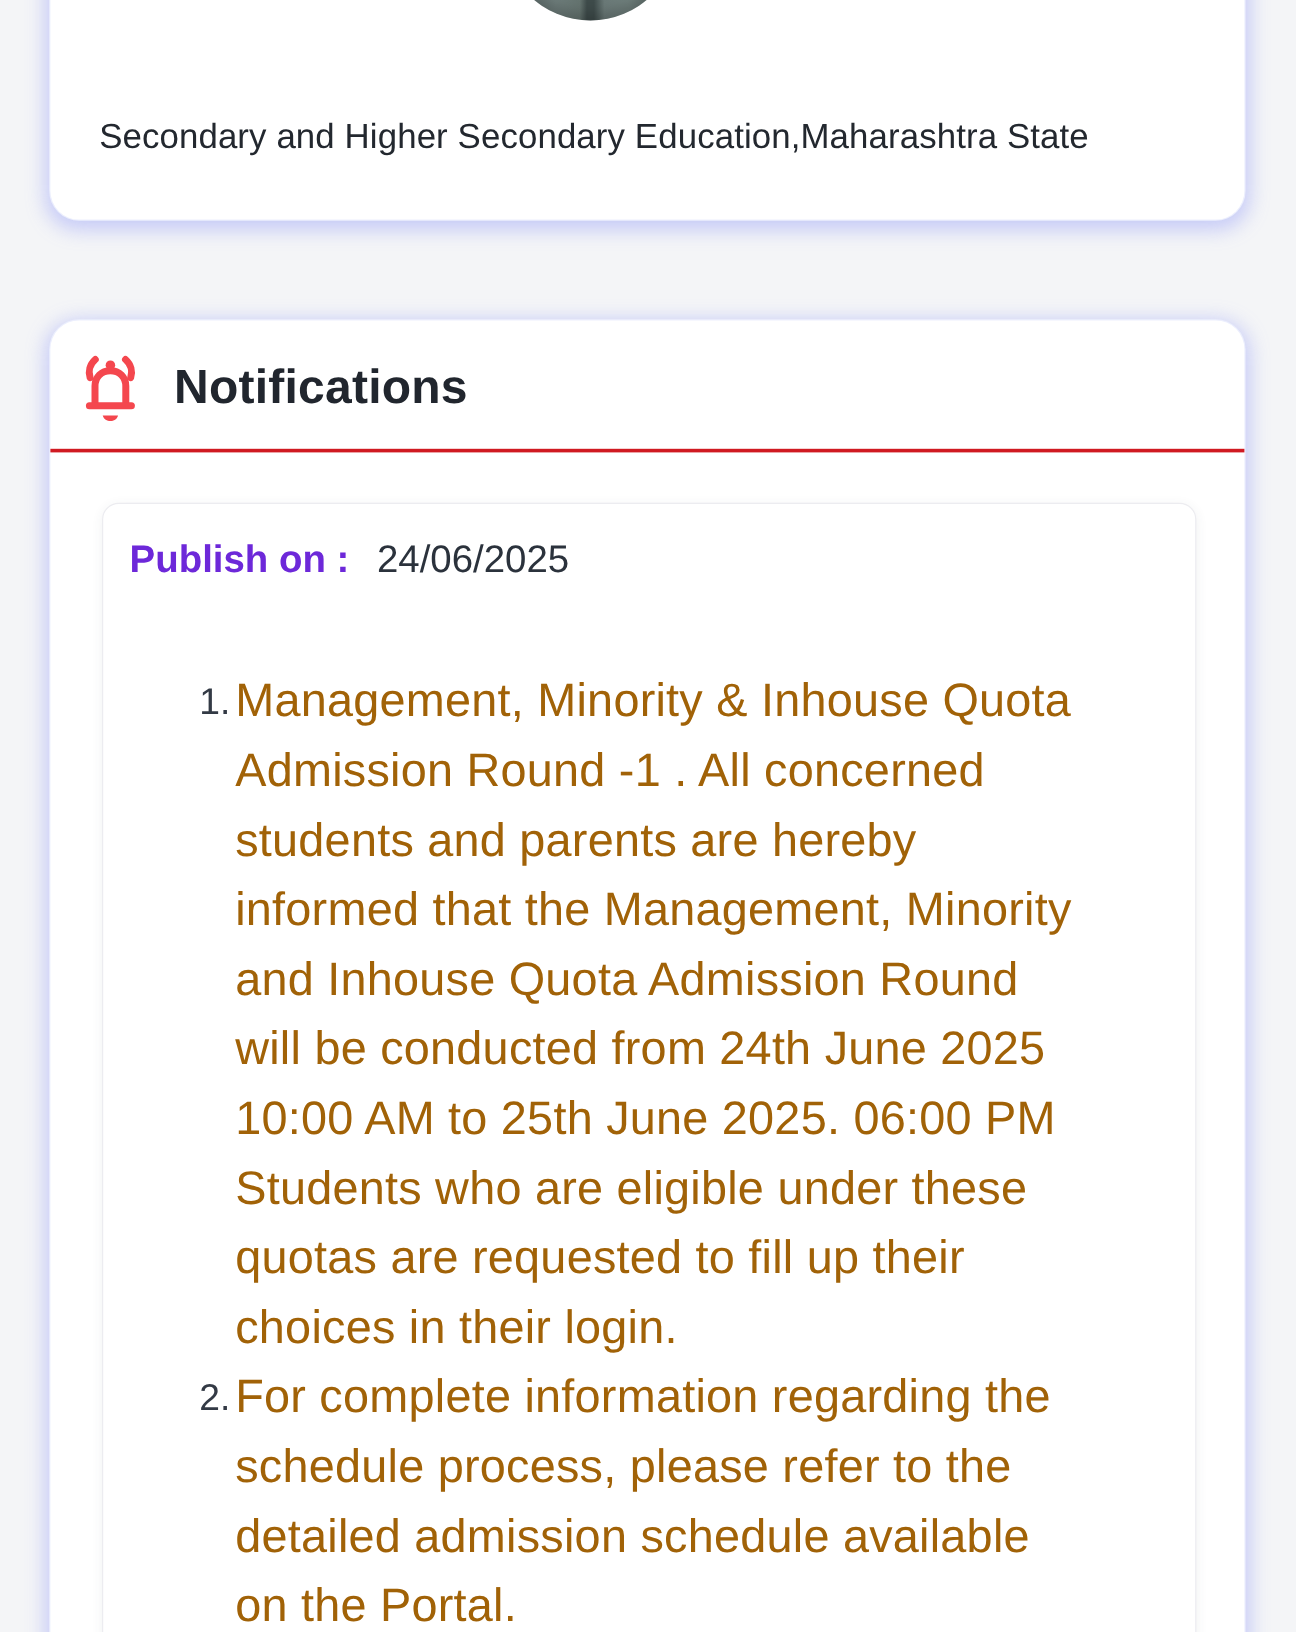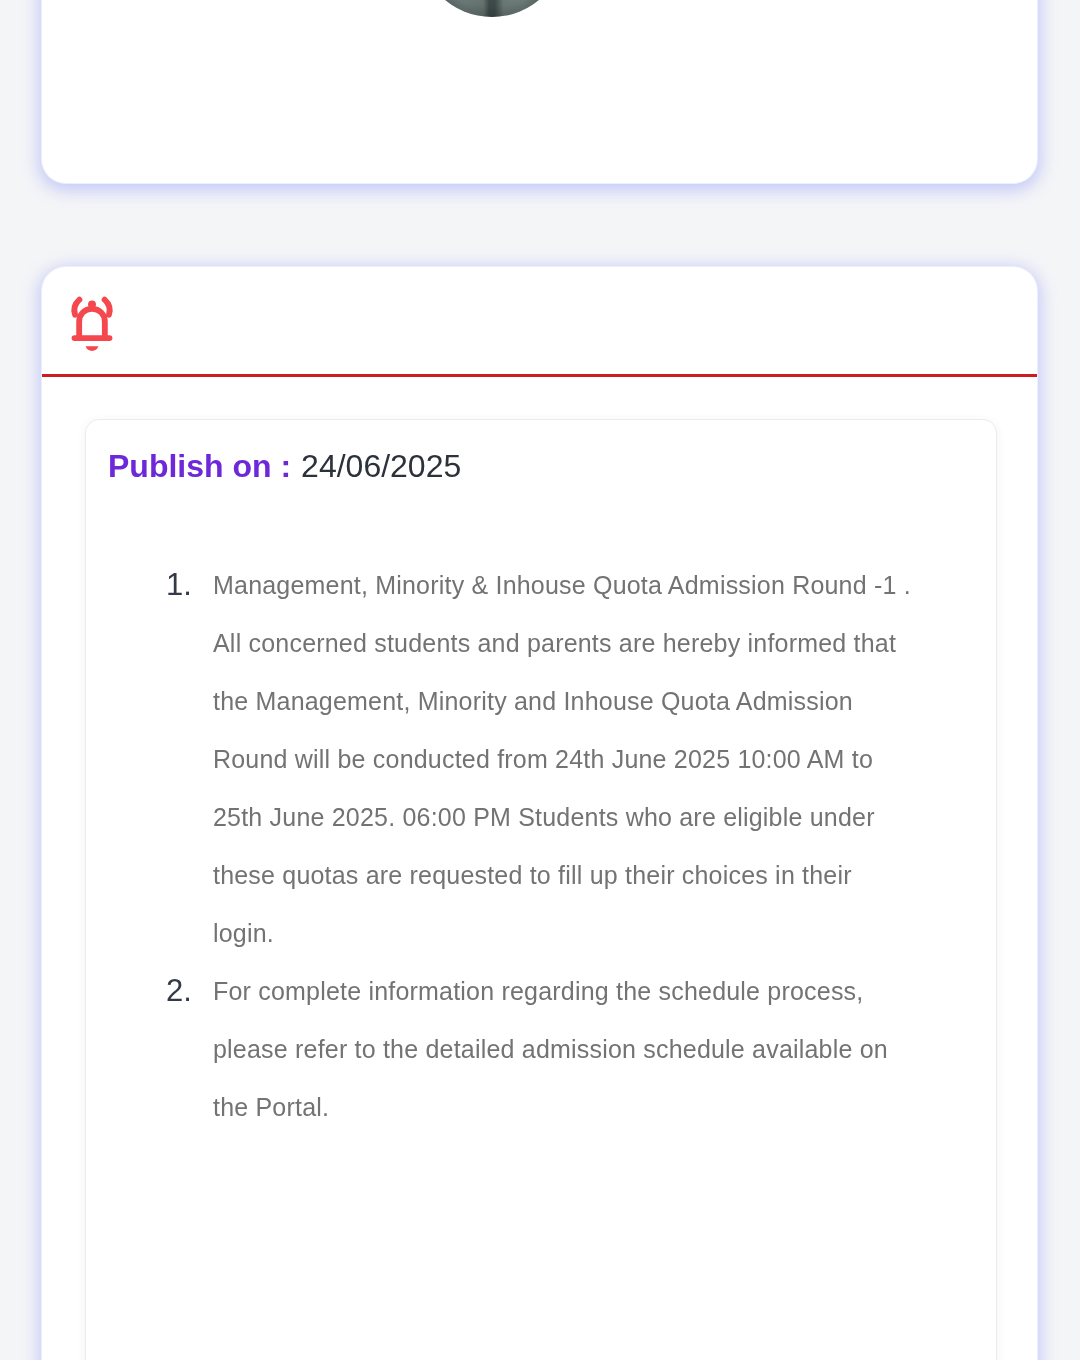--- a/index.html
+++ b/index.html
@@ -89,64 +89,66 @@
     border-radius: 14px;
     box-shadow: 0 2px 10px rgba(60, 64, 90, 0.07);
   }
   .publish-row {
     position: absolute;
     left: 22px; top: 26px;
     font-size: 32px; line-height: 40px;
     white-space: nowrap;
   }
   .publish-label { font-weight: 700; color: #6d28d9; }
-  .publish-date  { font-weight: 400; color: #2b323c; margin-left: 10px; }
+  .publish-date  { font-weight: 400; color: #2b323c; margin-left: 23px; }
 
   .notice-list {
     position: absolute;
     left: 80px; top: 136px;
     width: 760px;
   }
   .notice-item { display: flex; }
   .notice-item-number {
     flex: 0 0 30px;
     font-size: 31px; line-height: 58px;
     color: #333a45;
   }
   .notice-item-text {
-    margin-left: 17px;
+    margin-left: 0;
     width: 700px;
-    font-size: 25px; line-height: 58px;
-    color: #737373; letter-spacing: 0.2px;
+    font-size: 39px; line-height: 58px;
+    color: #a16207; letter-spacing: 0.2px;
   }
 </style>
 </head>
 <body>
 
 <div class="card director-card">
   <div class="director-content">
     <div class="avatar"></div>
+    <div class="director-org">Secondary and Higher Secondary Education,Maharashtra State</div>
   </div>
 </div>
 
 <div class="card notif-card">
 
   <span class="notif-bell" style="color: rgb(244, 71, 78);">
     <svg viewBox="0 0 48 56" width="56" height="66" aria-hidden="true">
       <g fill="none" stroke="currentColor" stroke-width="5" stroke-linecap="round" stroke-linejoin="round">
         <path d="M13 36 V23.5 C13 17 17.6 12.5 24 12.5 C30.4 12.5 35 17 35 23.5 V36"></path>
         <path d="M9 37.5 H39"></path>
         <path d="M9.5 17.5 C8 13 9.3 8 13.2 4.5"></path>
         <path d="M38.5 17.5 C40 13 38.7 8 34.8 4.5"></path>
       </g>
       <circle cx="24" cy="8.6" r="3.4" fill="currentColor"></circle>
       <path d="M18.5 44.5 C20 49.8 28 49.8 29.5 44.5 Z" fill="currentColor"></path>
     </svg>
   </span>
 
+  <div class="notif-title">Notifications</div>
 
   <div class="notif-divider" style="background: rgb(208, 26, 34);"></div>
 
   <div class="notice-card">
 
     <div class="publish-row">
       <span class="publish-label">Publish on :</span><span class="publish-date">24/06/2025</span>
     </div>
 
     <div class="notice-list">

